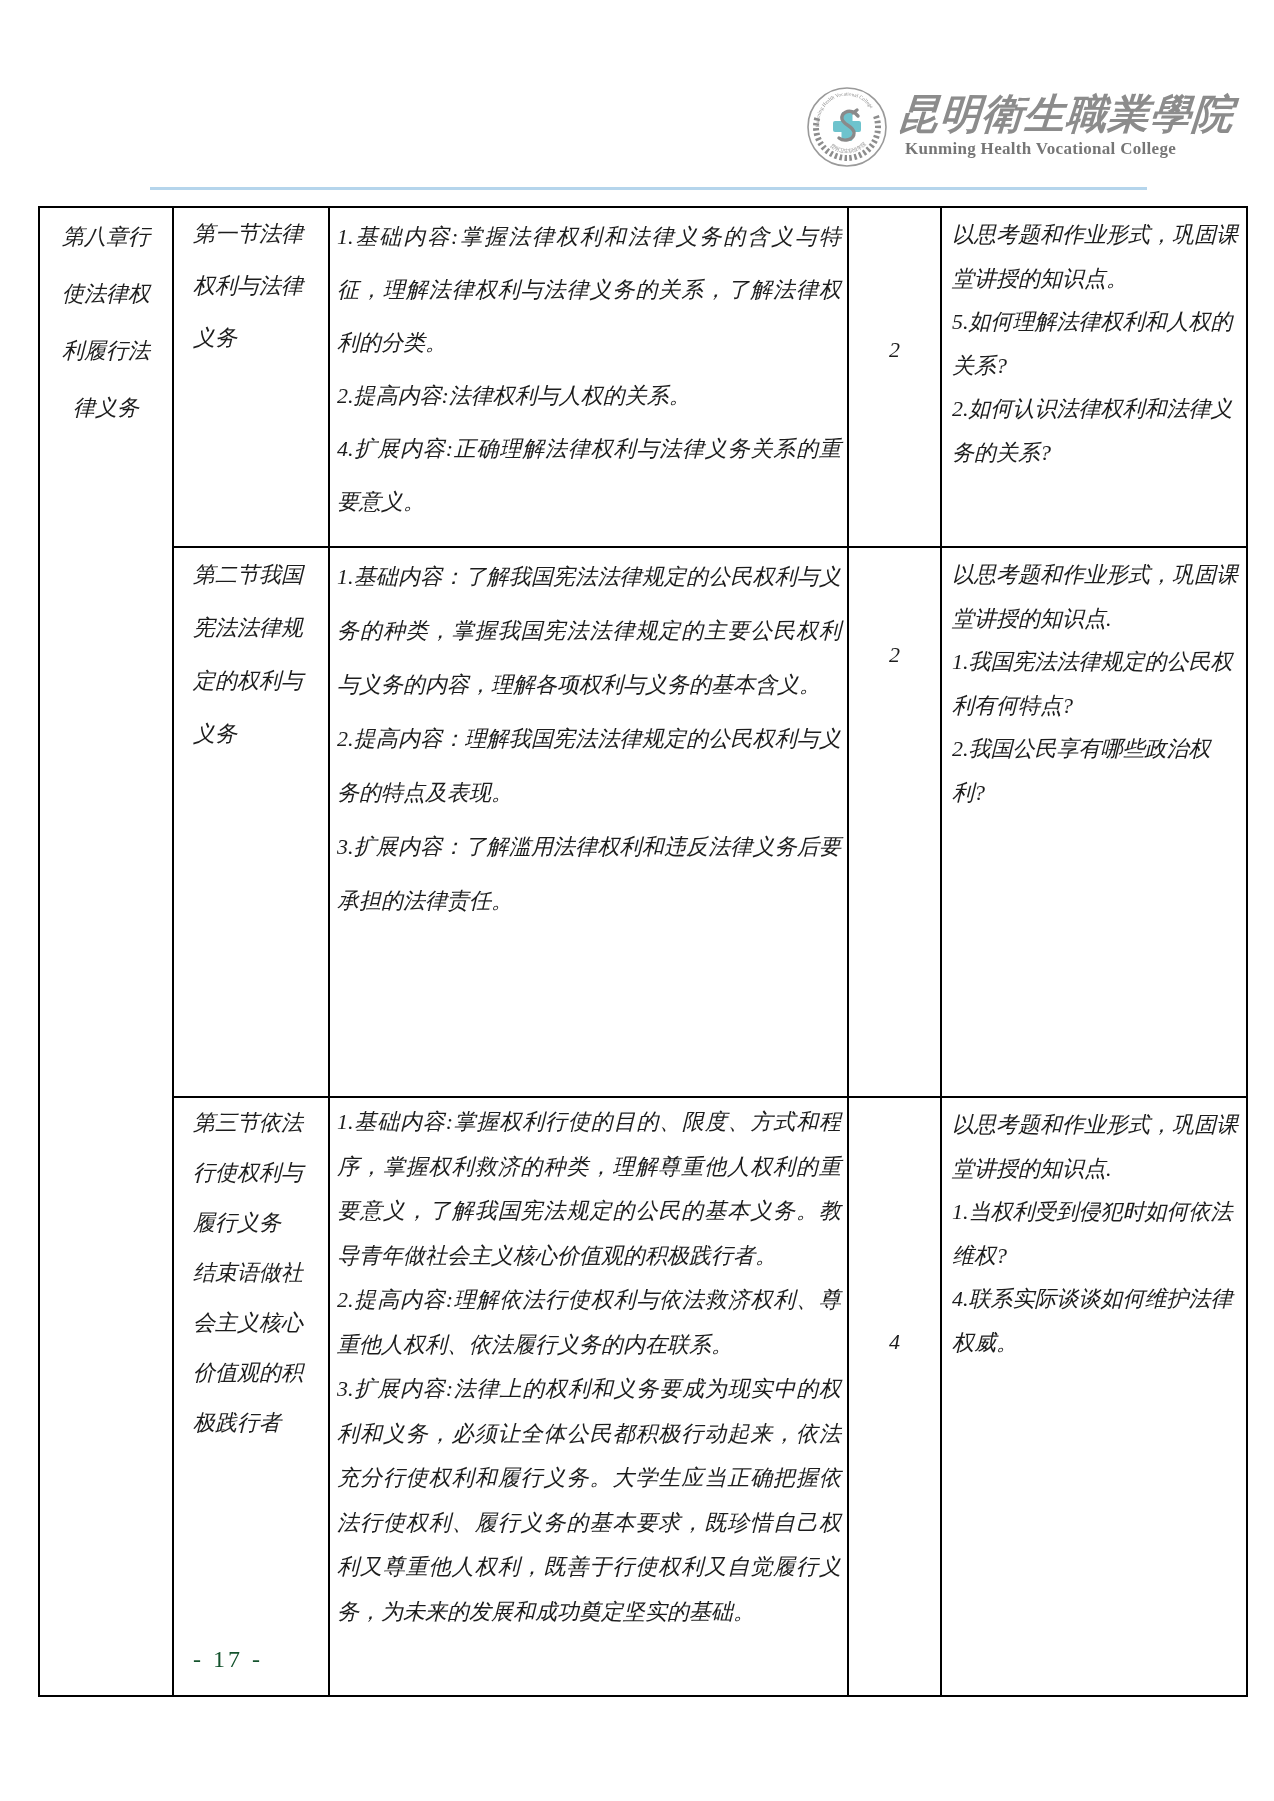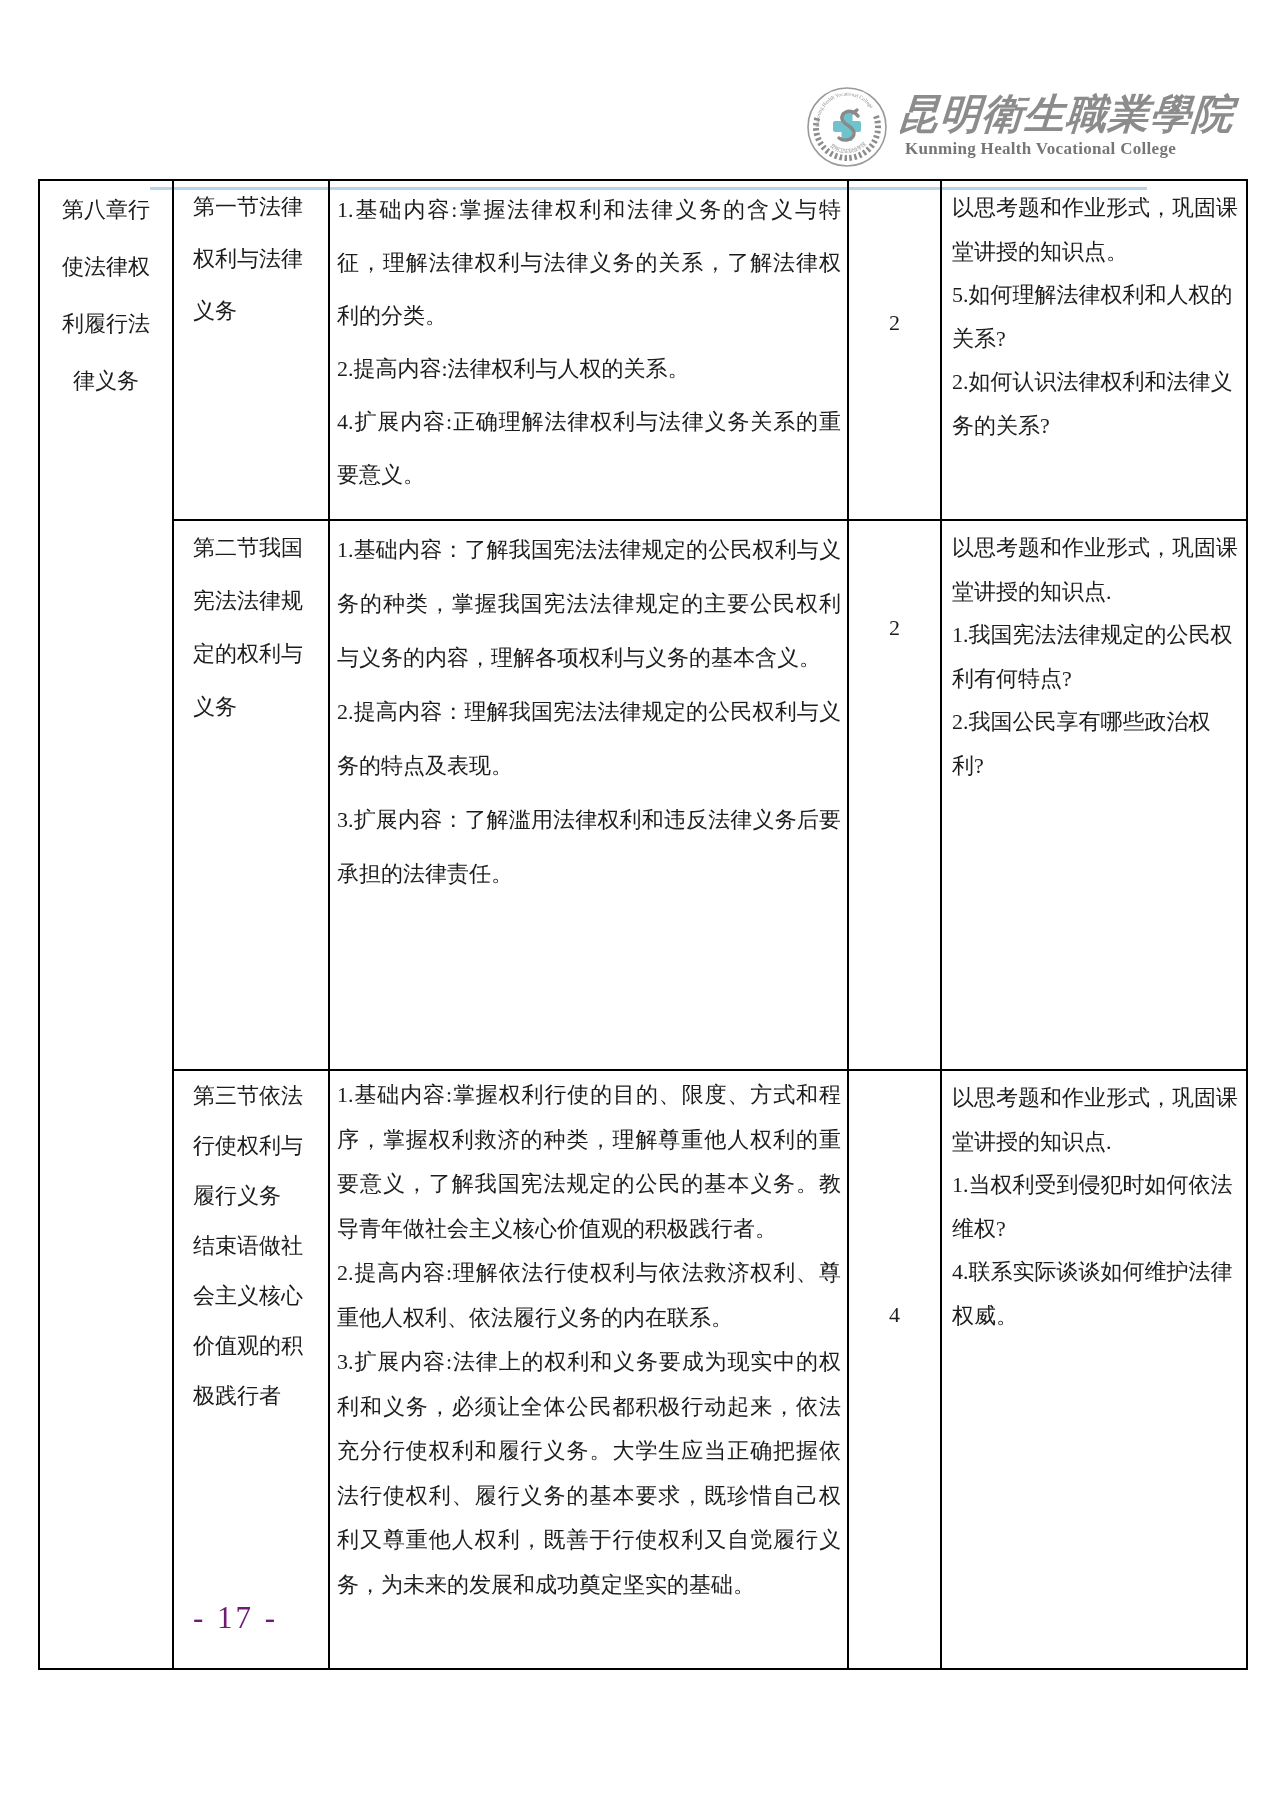--- a/index.html
+++ b/index.html
@@ -28,23 +28,23 @@
     font-size:17px; font-weight:bold; color:#767676; letter-spacing:0.3px;
     white-space:nowrap;
   }
   .header-rule {
     position:absolute; left:150px; top:187px; width:997px; height:3px;
     background:#b5d5ec;
   }
 
   
   table.syllabus {
-    position:absolute; left:38px; top:179px;
+    position:absolute; left:38px; top:206px;
     width:1208px; height:1352px;
-    border-collapse:collapse; table-layout:fixed;
+    border-collapse:collapse; table-layout:fixed;font-style:italic;
   }
   table.syllabus td {
     border:2px solid #000000;
     vertical-align:top;
     overflow:hidden;
     font-size:22px;
   }
   col.c-chapter { width:134px; }
   col.c-section { width:156px; }
   col.c-content { width:519px; }
@@ -77,22 +77,22 @@
   td.hours-cell { text-align:center; font-size:23px; line-height:24px; }
   td.hours-cell.h1 { padding-top:130px; }
   td.hours-cell.h2 { padding-top:95px; }
   td.hours-cell.h3 { padding-top:232px; }
 
   td.homework-cell { padding:5px 8px 17px 10px; word-break:break-all; }
   td.homework-cell p { line-height:43.5px; }
 
   
   .page-number {
-    position:absolute; left:193px; top:1600px;
-    font-size:31px; letter-spacing:3px; color:#701a75;
+    position:absolute; left:193px; top:1646px;
+    font-size:24px; letter-spacing:3px; color:#14532d;
   }
 </style>
 </head>
 <body>
 
 <div class="page">
 
   <svg class="logo" viewBox="0 0 82 82">
     <defs>
       <path id="arcTop" d="M 14,45 A 28,28 0 1 1 68,45"></path>

